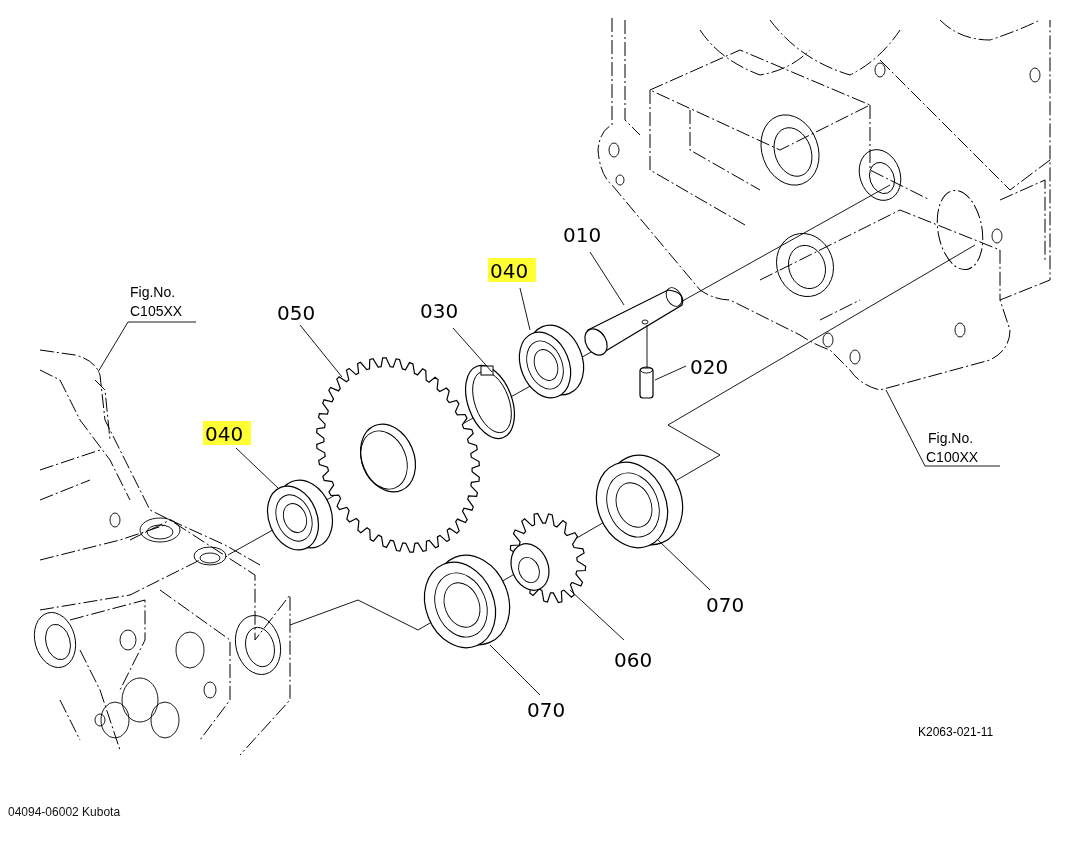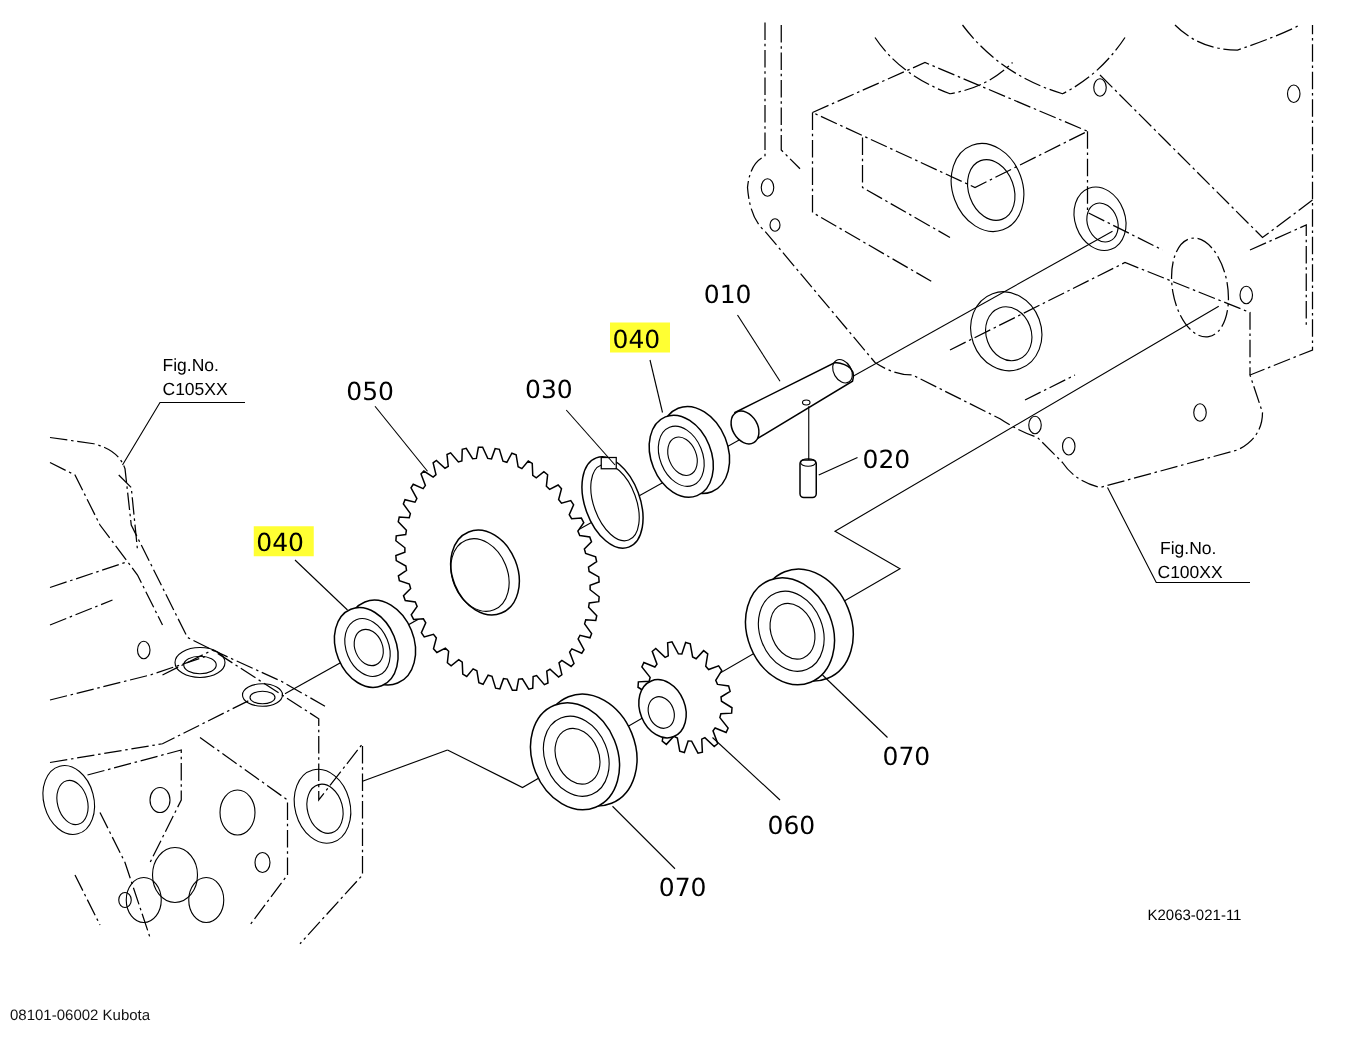--- a/index.html
+++ b/index.html
@@ -177,13 +177,13 @@
 
     <text class="figlbl" x="130" y="297">Fig.No.</text>
     <text class="figlbl" x="130" y="316">C105XX</text>
     <text class="figlbl" x="928" y="443">Fig.No.</text>
     <text class="figlbl" x="926" y="462">C100XX</text>
 
     <text class="code" x="918" y="736">K2063-021-11</text>
   </g>
 </svg>
 
-<div id="caption">08101-06002 Kubota</div>
+<div id="caption">04094-06002 Kubota</div>
 
 </body></html>

